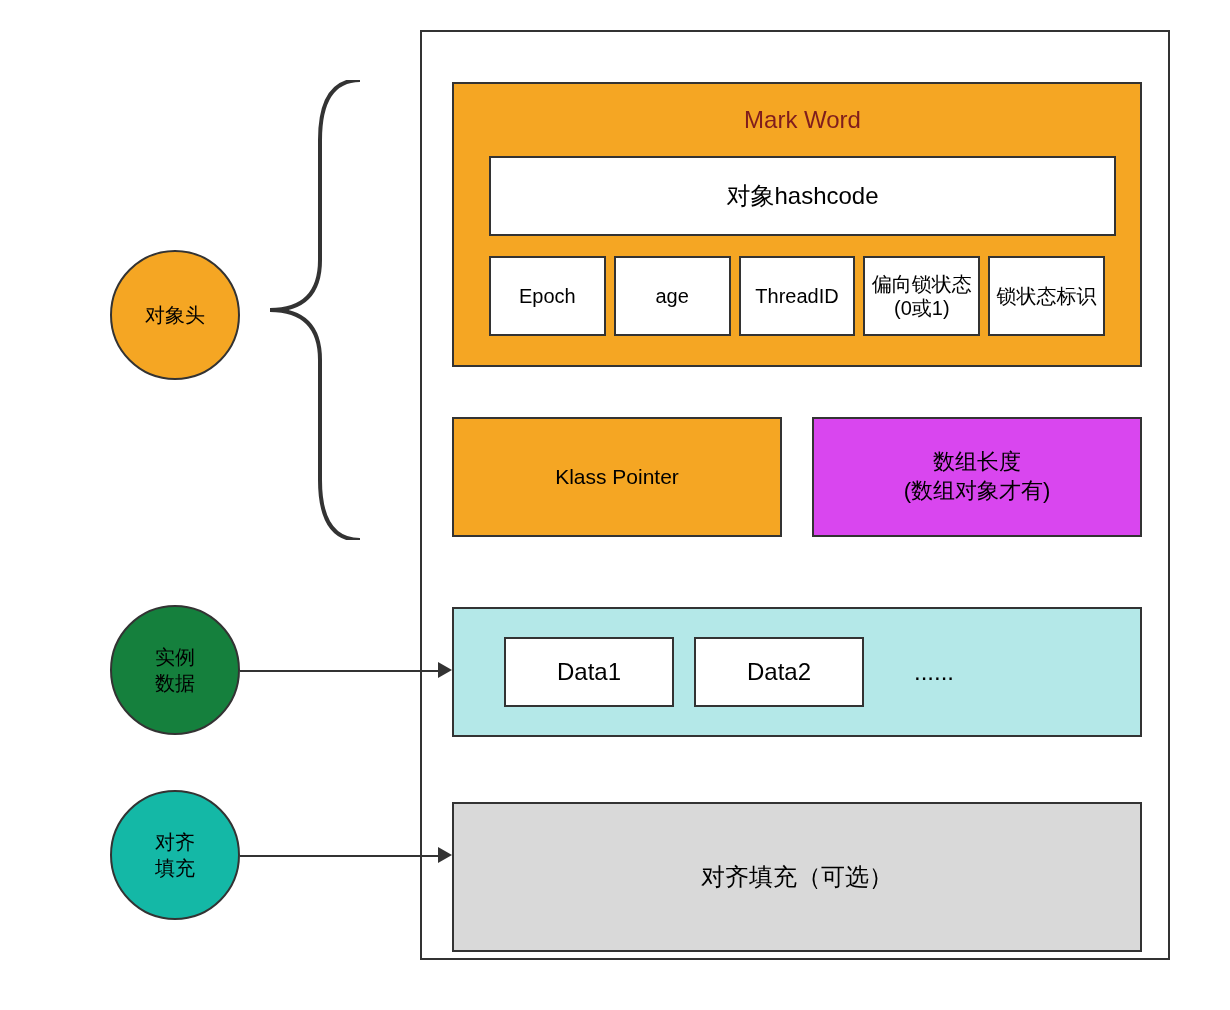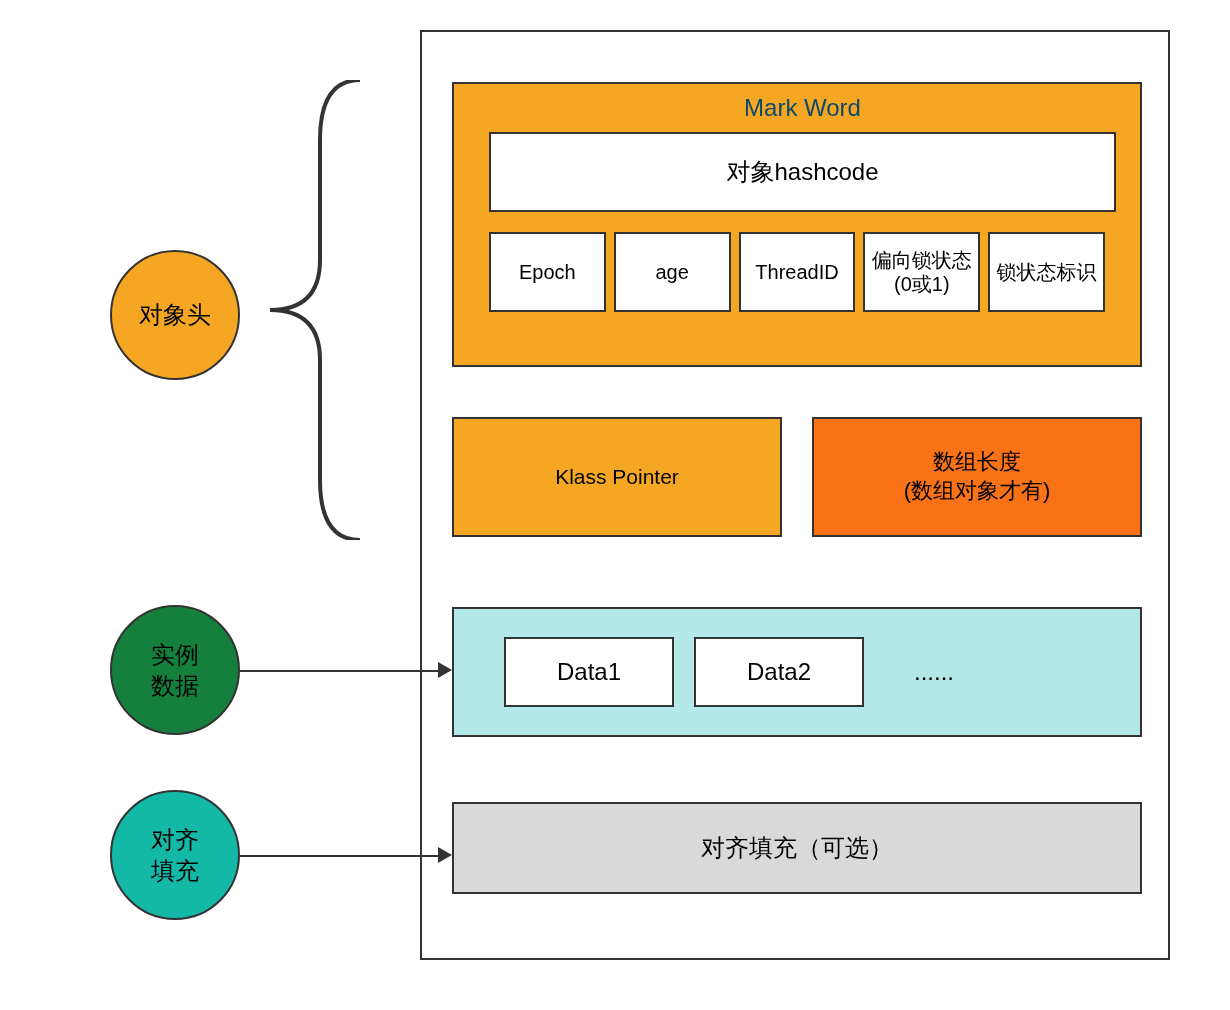--- a/index.html
+++ b/index.html
@@ -24,22 +24,22 @@
     left: 30px;
     top: 50px;
     width: 690px;
     height: 285px;
     background: #F5A623;
     border: 2px solid #333;
   }
   .mark-word-title {
     text-align: center;
     font-size: 24px;
-    color: #0c4a6e;
-    padding: 10px 0;
+    color: #7f1d1d;
+    padding: 22px 0;
     margin-left: 11px;
   }
   .hashcode-box {
     margin: 0 24px 20px 35px;
     height: 80px;
     background: #fff;
     border: 2px solid #333;
     display: flex;
     align-items: center;
     justify-content: center;
@@ -75,21 +75,21 @@
     align-items: center;
     justify-content: center;
     font-size: 21px;
   }
   .array-length {
     position: absolute;
     left: 390px;
     top: 385px;
     width: 330px;
     height: 120px;
-    background: #f97316;
+    background: #d946ef;
     border: 2px solid #333;
     display: flex;
     flex-direction: column;
     align-items: center;
     justify-content: center;
     font-size: 22px;
     line-height: 1.3;
   }
   .instance-data {
     position: absolute;
@@ -116,39 +116,39 @@
   }
   .dots {
     font-size: 24px;
     margin-left: 30px;
   }
   .padding-box {
     position: absolute;
     left: 30px;
     top: 770px;
     width: 690px;
-    height: 92px;
+    height: 150px;
     background: #D9D9D9;
     border: 2px solid #333;
     display: flex;
     align-items: center;
     justify-content: center;
     font-size: 24px;
   }
   .circle {
     position: absolute;
     width: 130px;
     height: 130px;
     border-radius: 50%;
     border: 2px solid #333;
     display: flex;
     flex-direction: column;
     align-items: center;
     justify-content: center;
-    font-size: 24px;
+    font-size: 20px;
     line-height: 1.3;
     text-align: center;
   }
   .circle-header {
     left: 110px;
     top: 250px;
     background: #F5A623;
   }
   .circle-instance {
     left: 110px;

